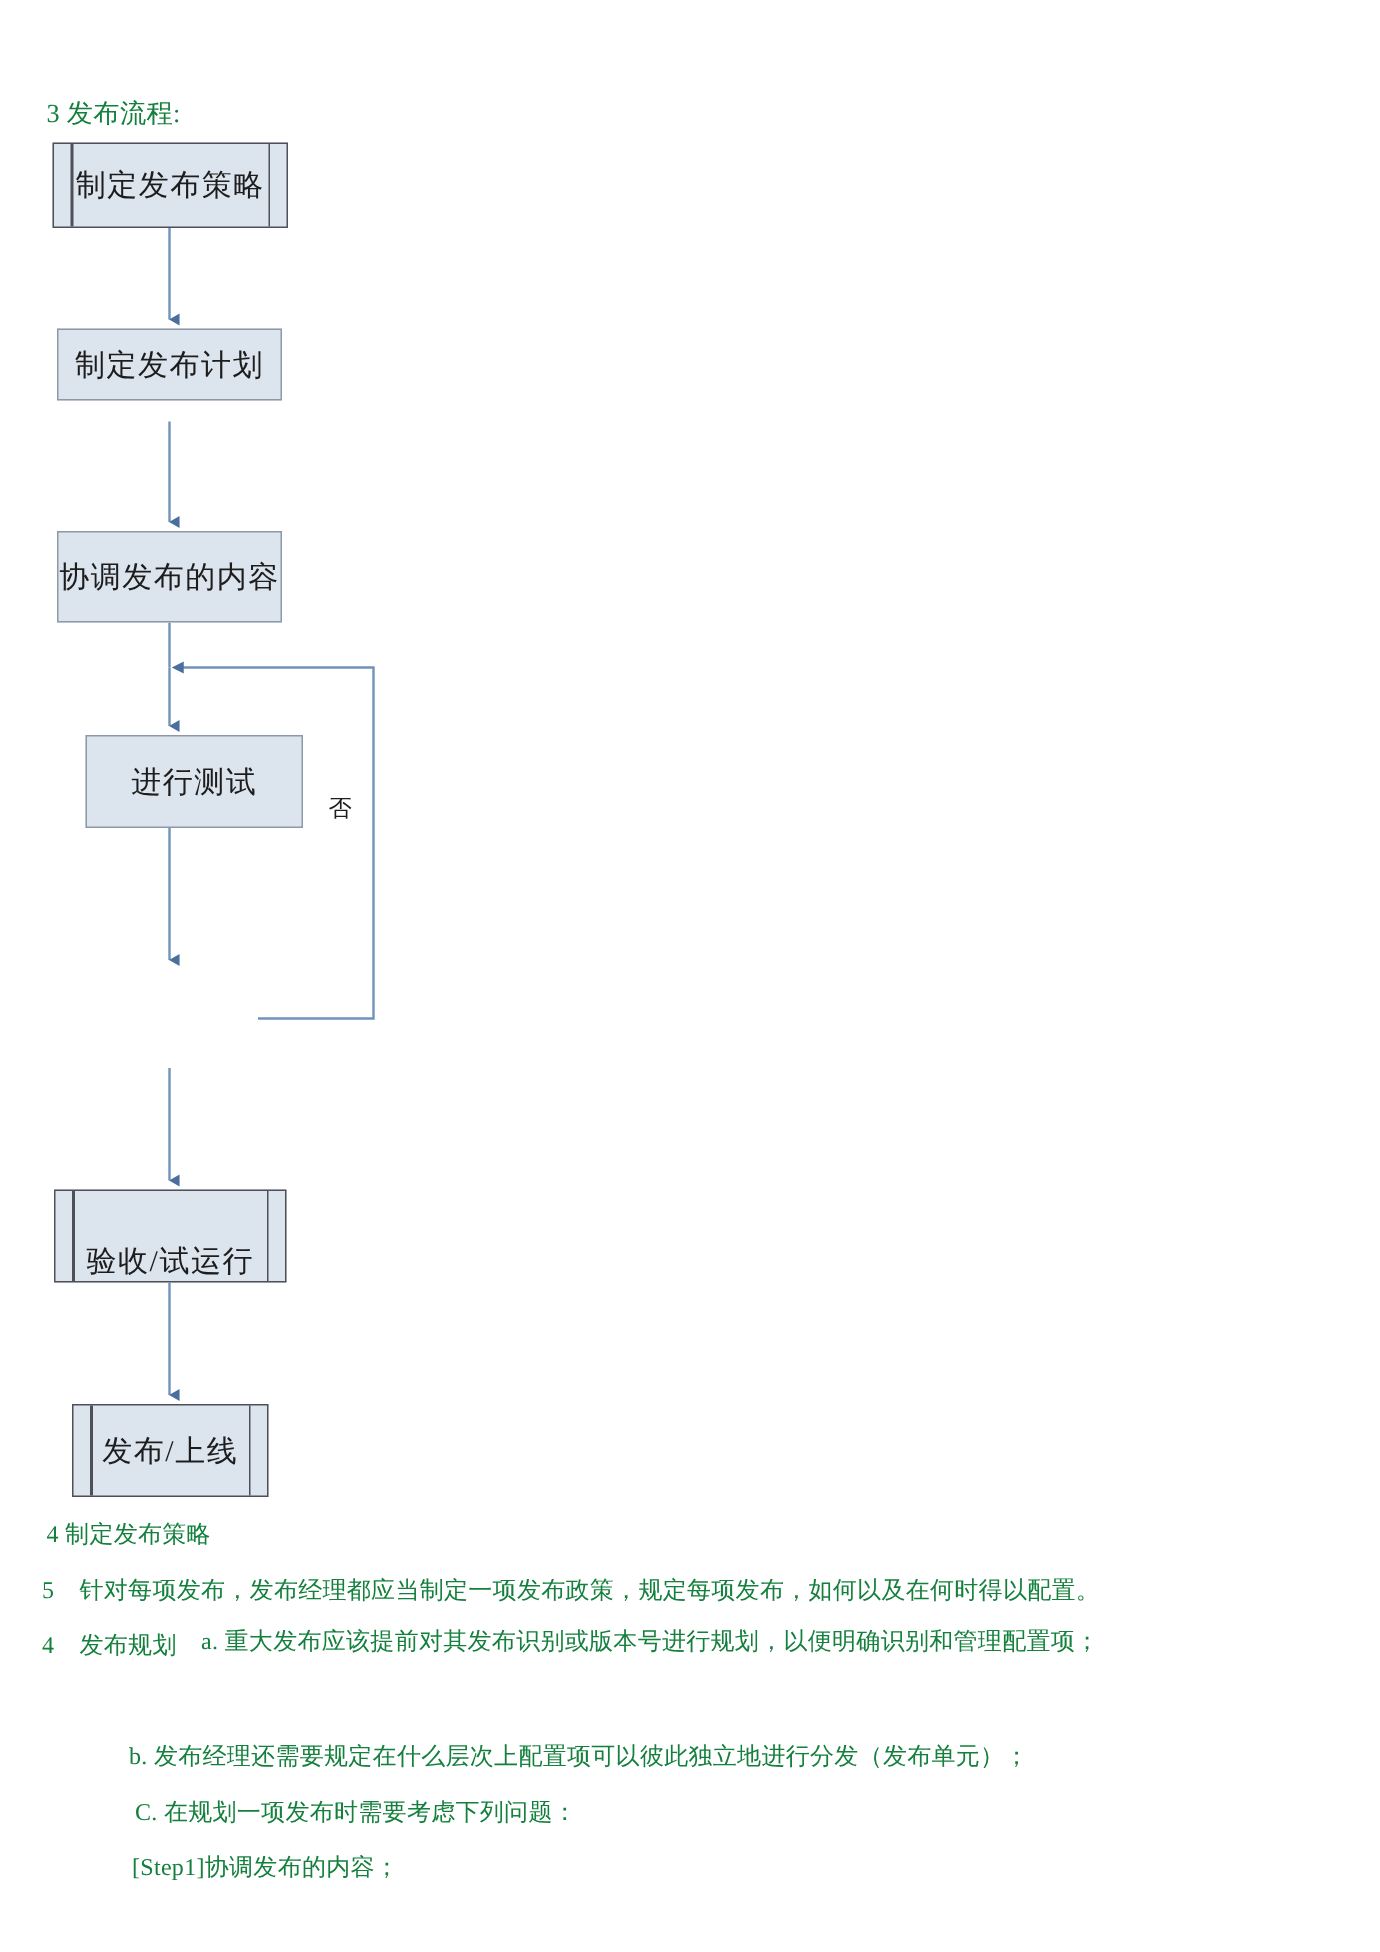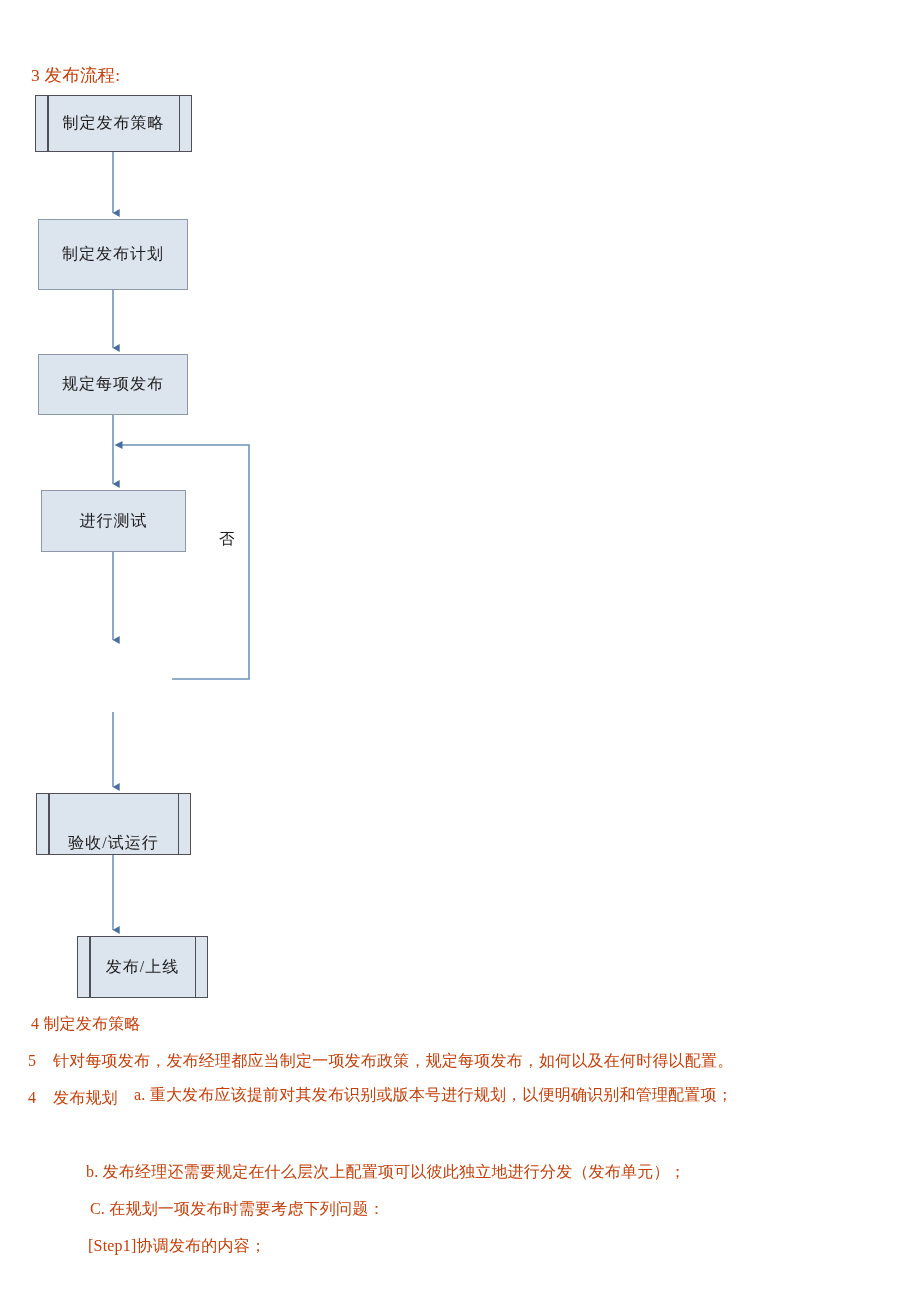--- a/index.html
+++ b/index.html
@@ -17,21 +17,21 @@
     height: 1301px;
     background: #ffffff;
     overflow: hidden;
   }
 
   
   .txt {
     position: absolute;
     white-space: pre;
     font-family: "Liberation Serif", "DejaVu Serif", serif;
-    color: #c2410c;
+    color: #15803d;
     letter-spacing: 0.2px;
   }
 
   .heading {
     font-size: 17.5px;
     line-height: 20px;
   }
 
   .body-line {
     font-size: 16px;
@@ -48,21 +48,21 @@
   }
 
   .node {
     position: absolute;
     box-sizing: border-box;
     background: #dce4ee;
     display: flex;
     align-items: center;
     justify-content: center;
     font-family: "Liberation Serif", "DejaVu Serif", serif;
-    font-size: 16px;
+    font-size: 20px;
     color: #1d1d1d;
     letter-spacing: 1px;
   }
 
   
   .proc {
     border: 1px solid #8d98a8;
   }
 
   
@@ -156,42 +156,42 @@
       <path d="M172,679 L249,679 L249,445 L122,445" fill="none" stroke="#6f93bb" stroke-width="1.6"></path>
       <path d="M122.5,441 L122.5,449 L114.5,445 Z" fill="#4a6f9e"></path>
     </svg>
 
     <div class="node predef" style="left:35px; top:95px; width:157px; height:57px;">
       <span class="bar left"></span>
       <span class="bar right"></span>
       <span class="label">制定发布策略</span>
     </div>
 
-    <div class="node proc" style="left:38px; top:219px; width:150px; height:71px;">
+    <div class="node proc" style="left:38px; top:219px; width:150px; height:48px;">
       <span class="label">制定发布计划</span>
     </div>
 
     <div class="node proc" style="left:38px; top:354px; width:150px; height:61px;">
-      <span class="label">规定每项发布</span>
-    </div>
-
-    <div class="node proc" style="left:41px; top:490px; width:145px; height:62px;">
+      <span class="label">协调发布的内容</span>
+    </div>
+
+    <div class="node proc" style="left:57px; top:490px; width:145px; height:62px;">
       <span class="label">进行测试</span>
     </div>
 
 
     <div class="edge-label" style="left:219px; top:529px;">否</div>
 
     <div class="node predef" style="left:36px; top:793px; width:155px; height:62px;align-items:flex-end;">
       <span class="bar left"></span>
       <span class="bar right"></span>
       <span class="label">验收/试运行</span>
     </div>
 
-    <div class="node predef" style="left:48px; top:936px; width:131px; height:62px;margin-left:29px;">
+    <div class="node predef" style="left:48px; top:936px; width:131px; height:62px;">
       <span class="bar left"></span>
       <span class="bar right"></span>
       <span class="label">发布/上线</span>
     </div>
   </div>
 
   <div class="txt body-line" style="left:31px; top:1013px;">4 制定发布策略</div>
 
   <div class="txt body-line" style="left:28px; top:1050px;">5    针对每项发布，发布经理都应当制定一项发布政策，规定每项发布，如何以及在何时得以配置。</div>
 

